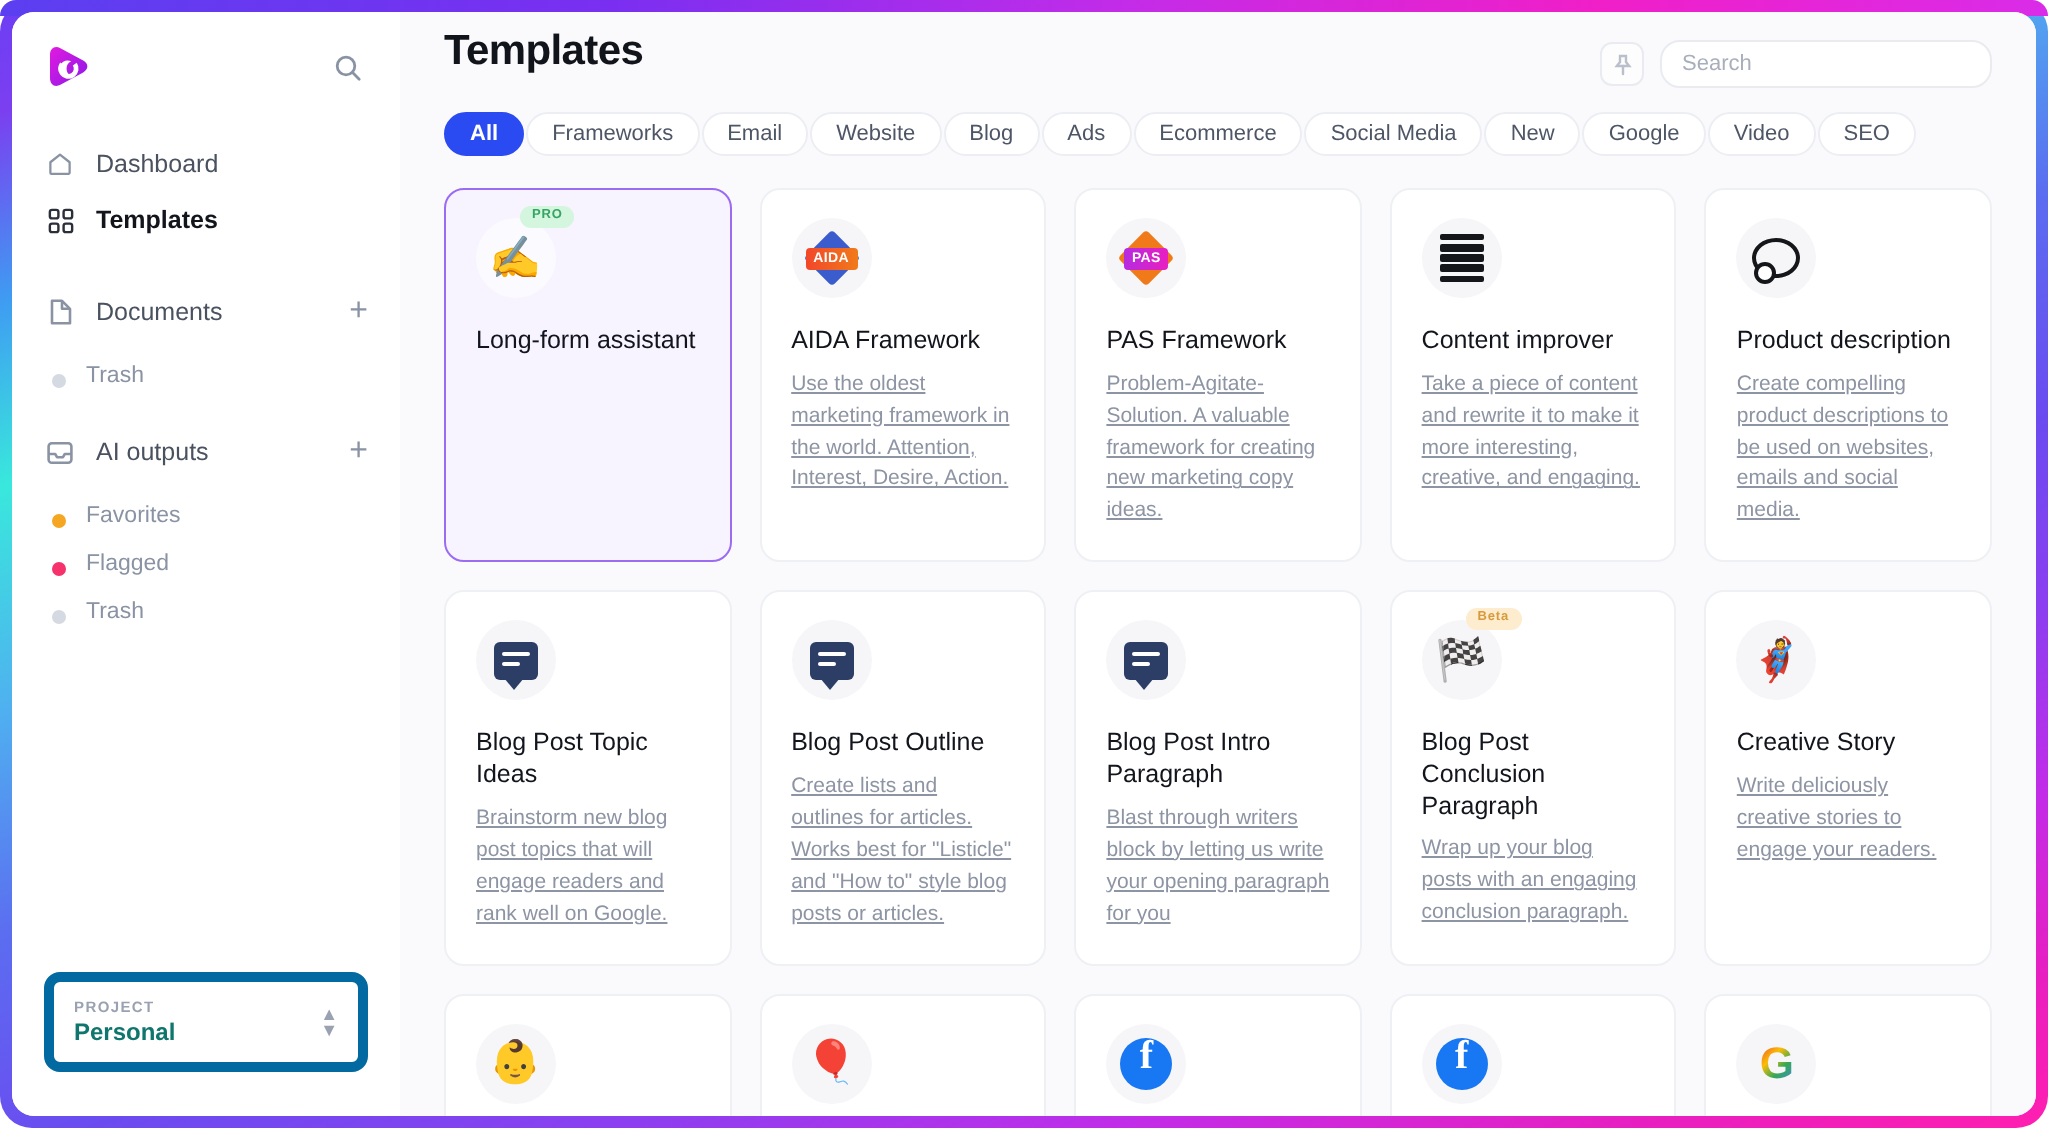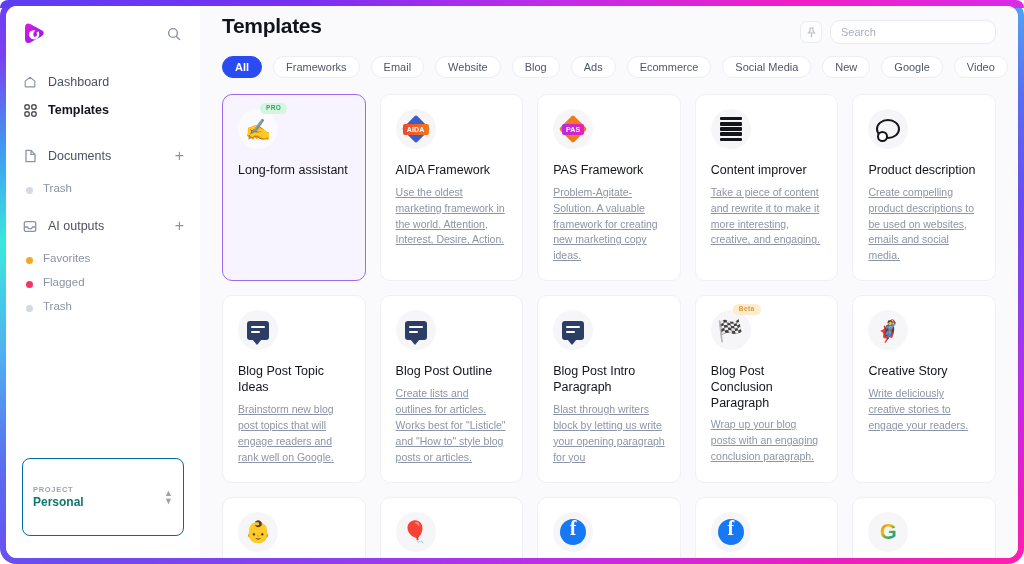--- a/index.html
+++ b/index.html
@@ -97,23 +97,23 @@
     padding: 0 16px 0 18px;
     height: 24px;
     font-size: 11.5px;
     color: #8a93a3;
     cursor: pointer;
   }
   .dot { width: 7px; height: 7px; border-radius: 50%; flex: 0 0 7px; margin-left: 2px;}
 
   .project-box {
     margin: auto 16px 22px 16px;
-    border: 1px solid #0369a1;
+    border: 5px solid #0369a1;
     border-radius: 8px;
-    padding: 26px 10px;
+    padding: 8px 10px;
     display: flex; align-items: center;
     background: #fff;
     cursor: pointer;
   }
   .project-box .pcol { flex: 1 1 auto; }
   .project-label {
     font-size: 7.5px; letter-spacing: .7px; color: #9aa2b1; text-transform: uppercase;
     font-weight: bold;
   }
   .project-value { font-size: 12px; color: #0f766e; font-weight: bold; margin-top: 1px; }
@@ -158,21 +158,21 @@
     border: none; outline: none;
     width: 100%;
     font-size: 11px;
     color: #4a5260;
     font-family: "Liberation Sans", sans-serif;
     background: transparent;
   }
   .search-box input::placeholder { color: #a8aebb; }
 
   .pills {
-    display: flex; gap: 11px; padding: 12px 22px 0 22px;
+    display: flex; gap: 1px; padding: 12px 22px 0 22px;
     flex-wrap: nowrap;
   }
   .pill {
     height: 22px;
     padding: 0 12px;
     border-radius: 11px;
     background: #ffffff;
     border: 1px solid #eceef3;
     font-size: 11px;
     color: #4e5666;

